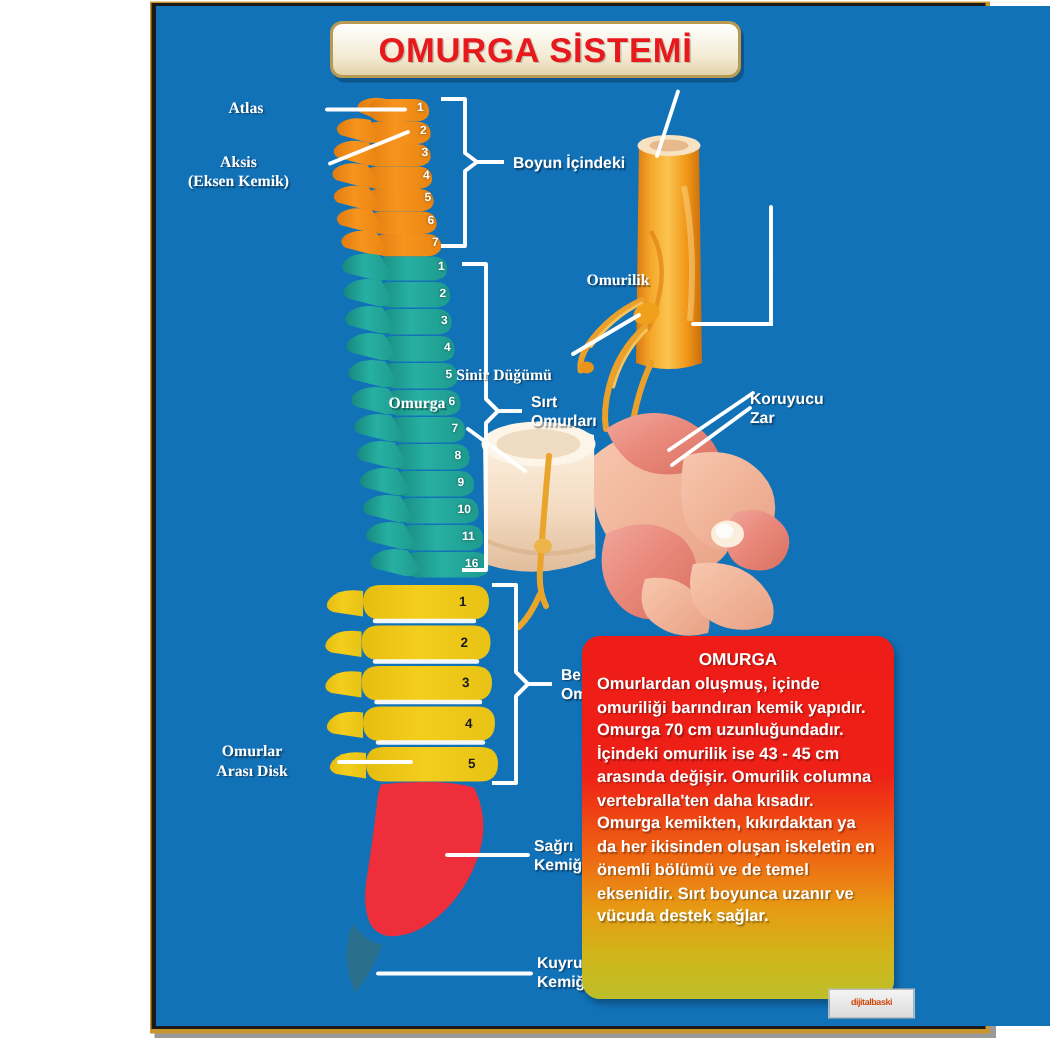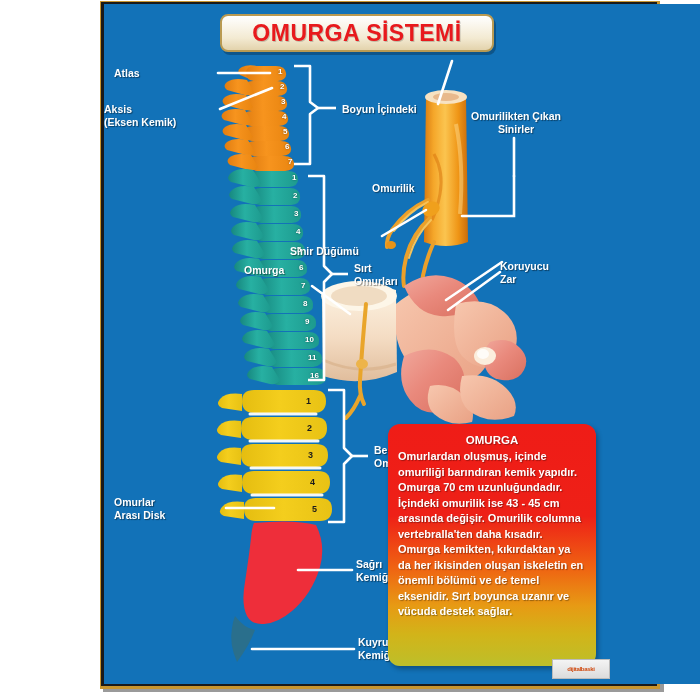--- a/index.html
+++ b/index.html
@@ -19,21 +19,21 @@
       background:linear-gradient(#ffffff,#f3ead2 65%,#e3d3ac);
       border:2px solid #b99a52;border-radius:8px;
       box-shadow:2px 3px 0 rgba(0,0,0,.25);
       display:flex;align-items:center;justify-content:center;}
   #title-text{color:#e8191c;font-weight:bold;font-size:23px;letter-spacing:.5px;
       text-shadow:1px 1px 0 rgba(0,0,0,.18);white-space:nowrap;}
 
   .lbl{position:absolute;color:#ffffff;font-weight:bold;font-size:10.5px;
        line-height:12.5px;text-align:center;text-shadow:1px 1px 1px rgba(0,0,0,.45);
        white-space:pre-line;}
-  .lbl.r{text-align:left;}
+  .lbl.r{text-align:center;font-family:Liberation Serif, serif;}
   .lbl.l{text-align:left;}
 
   
   #overlay{position:absolute;left:0;top:0;width:551px;height:680px;}
 
   
   #info-box{position:absolute;left:284px;top:420px;width:208px;height:242px;
       border-radius:12px;
       background:linear-gradient(180deg,#ef1c17 0%,#ee2017 38%,#ef6512 60%,#e79a14 75%,#d2b419 87%,#bdbf2a 100%);
       box-shadow:2px 3px 5px rgba(0,0,0,.3);
@@ -274,22 +274,20 @@
 
     <div class="lbl r" style="left:10px;top:492px;width:108px;">Omurlar
 Arası Disk</div>
 
     <div class="lbl l" style="left:252px;top:554px;width:70px;">Sağrı
 Kemiği</div>
 
     <div class="lbl l" style="left:254px;top:632px;width:110px;">Kuyruk Sokumu
 Kemiği</div>
 
-    <div class="lbl" style="left:352px;top:106px;width:120px;">Omurilikten Çıkan
-Sinirler</div>
 
     <div class="lbl r" style="left:268px;top:178px;width:80px;">Omurilik</div>
 
     <div class="lbl r" style="left:186px;top:224px;width:92px;margin-top:17px;">Sinir Düğümü</div>
 
     <div class="lbl r" style="left:140px;top:260px;width:68px;">Omurga</div>
 
     <div class="lbl l" style="left:396px;top:256px;width:76px;">Koruyucu
 Zar</div>
 

